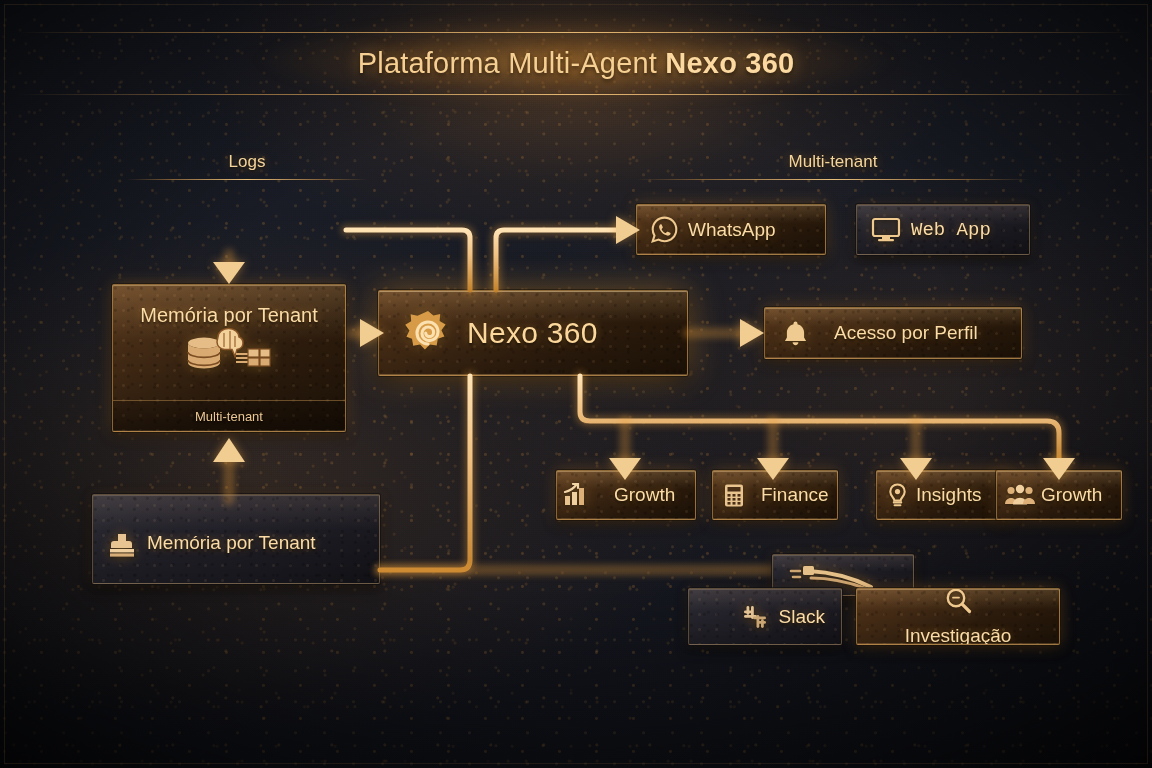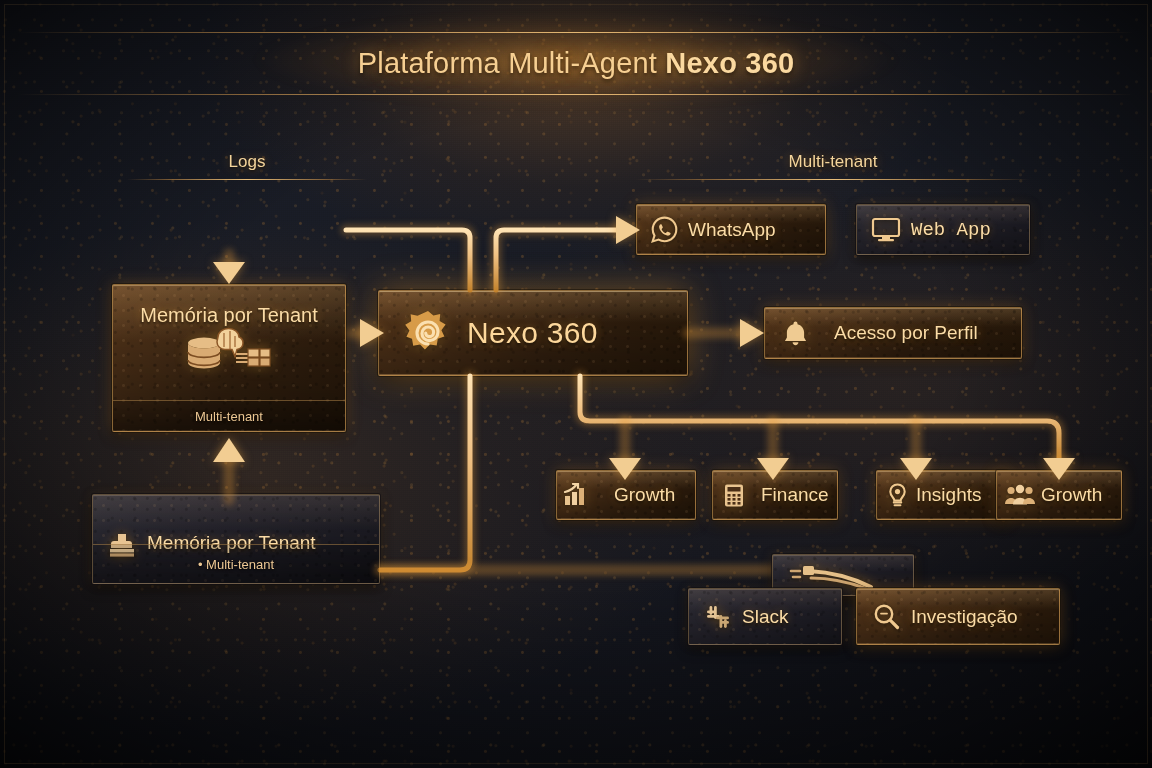--- a/index.html
+++ b/index.html
@@ -286,23 +286,20 @@
 
   <div class="node dark" style="left:92px;top:494px;width:288px;height:90px;">
     <div class="body" style="align-items:flex-start;padding-top:12px;">
       <svg class="icon" width="30" height="26" viewBox="0 0 30 26">
         <path d="M11 2h8v7h3c2 0 3 1.3 3 3v4H4v-4c0-1.7 1-3 3-3h4z" fill="#e8c492"></path>
         <rect x="3" y="17" width="24" height="3.4" fill="#efcf9f"></rect>
         <rect x="3" y="21.4" width="24" height="3.2" fill="#d7ad77"></rect>
       </svg>
       <span class="nlabel">Memória por Tenant</span>
     </div>
-    <div class="nfoot" style="height:38px;">
-      <span class="nsub">• Multi-tenant</span>
-    </div>
   </div>
 
   <div class="node" style="left:378px;top:290px;width:310px;height:86px;box-shadow:0 0 0 1px rgba(20,14,8,.55),0 0 34px rgba(224,150,54,.45),inset 0 1px 0 rgba(255,226,170,.45),inset 0 -1px 0 rgba(255,200,124,.3),0 6px 18px rgba(0,0,0,.6);">
     <div class="body" style="gap:16px;padding-left:26px;">
       <svg class="icon" width="46" height="46" viewBox="0 0 46 46">
         <path d="M23 1l5.4 4.6 6.8-1.6-.6 7 6 3.6-4.2 5.6 3 6.3-6.6 2.2-1.1 6.9-6.9-1.1-4.9 5-4.8-5-6.9 1.2-1.2-7L1.4 26.7l3-6.3-4.2-5.6 6-3.6-.6-7 6.9 1.6z" fill="#d79b48"></path>
         <path d="M23 34c-6 0-11-5-11-11S17 12 23 12s10 4.4 10 10c0 5-4 8.6-8.6 8.6-4.2 0-7.4-3.2-7.4-7.2 0-3.6 2.8-6.4 6.2-6.4 3 0 5.4 2.4 5.4 5.2 0 2.4-2 4.4-4.3 4.4-2 0-3.6-1.6-3.6-3.5" fill="none" stroke="#fbe0b0" stroke-width="3.1" stroke-linecap="round"></path>
       </svg>
       <span class="nlabel big">Nexo 360</span>
     </div>
@@ -404,41 +401,41 @@
         <path d="M20 10c20 1 42 6 62 16" fill="none" stroke="#e5c089" stroke-width="4" stroke-linecap="round"></path>
         <path d="M22 17c18 0 38 4 56 11" fill="none" stroke="#cda571" stroke-width="3" stroke-linecap="round"></path>
         <rect x="14" y="5" width="11" height="9" rx="1.5" fill="#e5c089"></rect>
         <path d="M2 10h9M4 16h7" stroke="#cda571" stroke-width="2.6" stroke-linecap="round"></path>
       </svg>
       <span class="nlabel"></span>
     </div>
   </div>
 
   <div class="node dark" style="left:688px;top:588px;width:154px;height:57px;z-index:3;">
-    <div class="body" style="gap:11px;padding:0 16px;">
+    <div class="body" style="gap:11px;padding:0 16px;justify-content:flex-end;">
       <svg class="icon" width="26" height="26" viewBox="0 0 26 26">
         <g fill="#e3c394">
           <rect x="4.5" y="2" width="2.8" height="9" rx="1.4"></rect>
             <rect x="9" y="2" width="2.8" height="13" rx="1.4"></rect>
           <rect x="2" y="6.5" width="9" height="2.8" rx="1.4"></rect>
             <rect x="2" y="11" width="13" height="2.8" rx="1.4"></rect>
         </g>
         <g fill="#c9a673">
           <rect x="14.5" y="11" width="2.8" height="13" rx="1.4"></rect>
             <rect x="19" y="15" width="2.8" height="9" rx="1.4"></rect>
           <rect x="11" y="12.5" width="13" height="2.8" rx="1.4"></rect>
             <rect x="15" y="17" width="9" height="2.8" rx="1.4"></rect>
         </g>
       </svg>
       <span class="nlabel">Slack</span>
     </div>
   </div>
 
   <div class="node" style="left:856px;top:588px;width:204px;height:57px;z-index:3;">
-    <div class="body" style="gap:11px;padding:0 16px;">
+    <div class="body" style="gap:11px;padding:0 16px;flex-direction:column;">
       <svg class="icon" width="27" height="27" viewBox="0 0 27 27">
         <circle cx="11" cy="11" r="8.2" fill="none" stroke="#f0c98f" stroke-width="2.4"></circle>
         <path d="M17.2 17.2l7.3 7.3" stroke="#f0c98f" stroke-width="3.2" stroke-linecap="round"></path>
         <path d="M8 10.6h6" stroke="#f0c98f" stroke-width="1.8" stroke-linecap="round"></path>
       </svg>
       <span class="nlabel">Investigação</span>
     </div>
   </div>
 
 </div>

